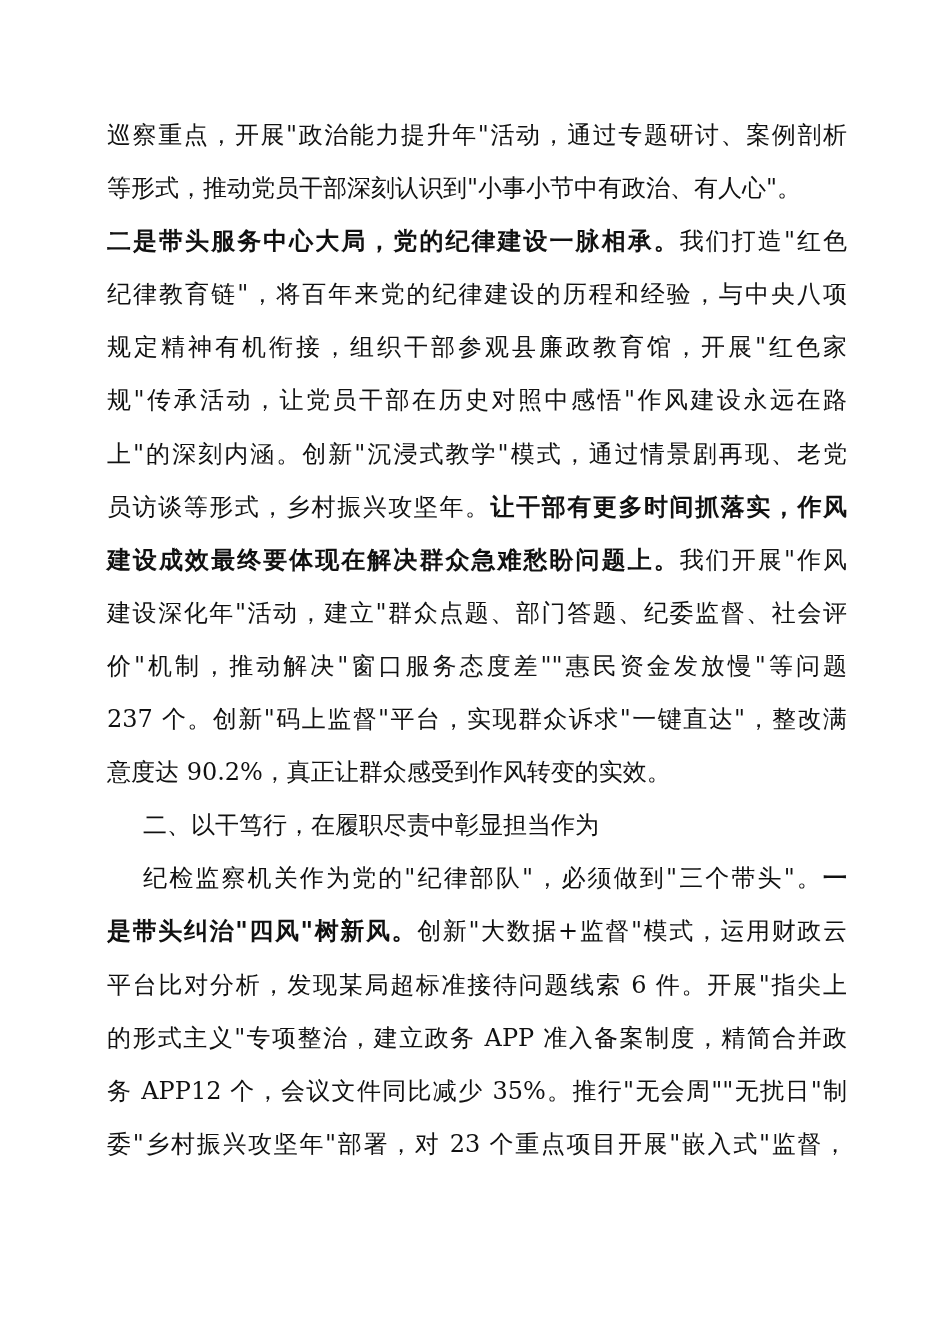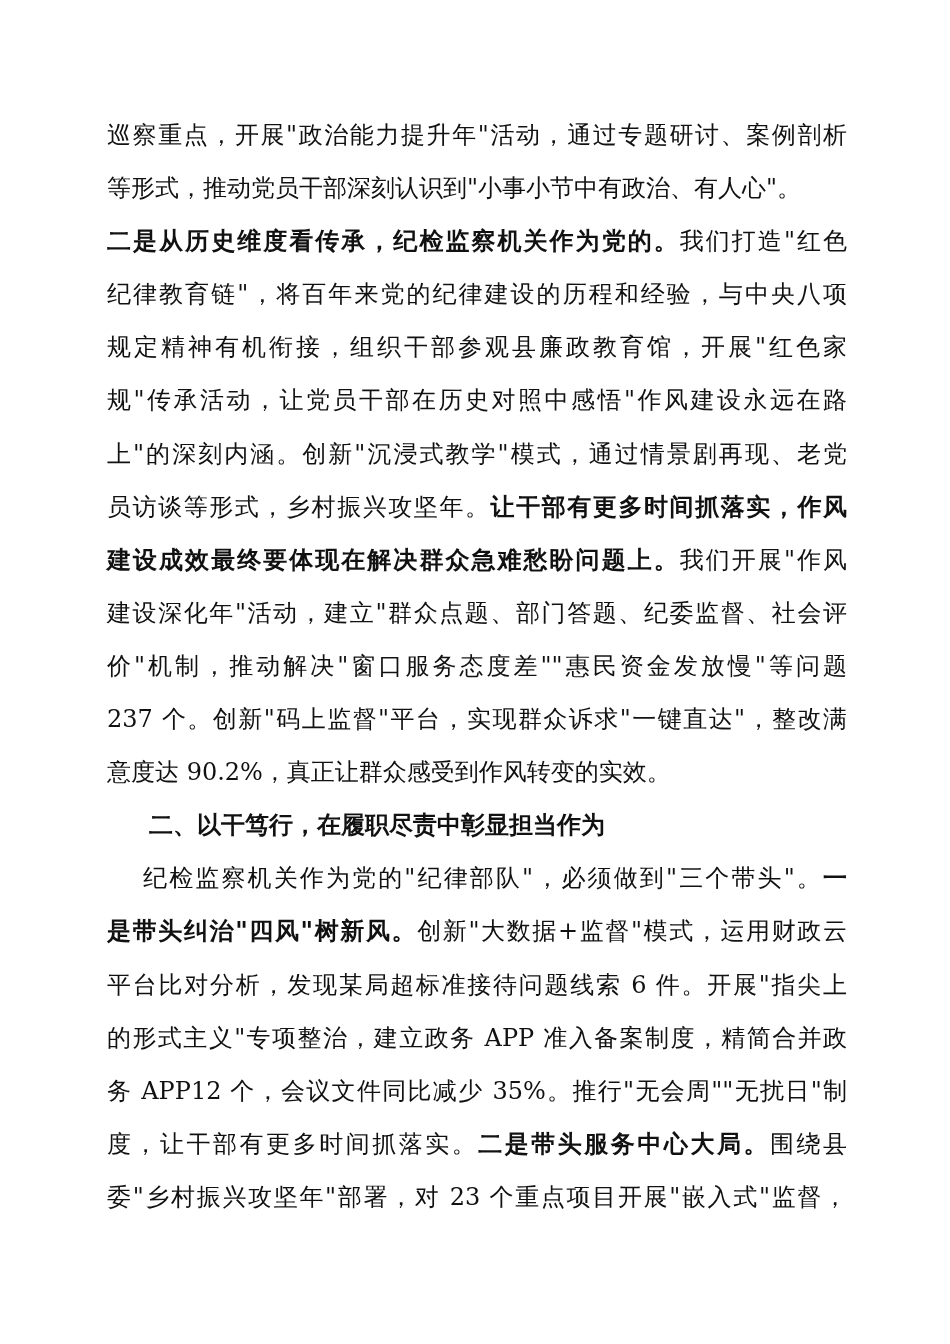--- a/index.html
+++ b/index.html
@@ -42,36 +42,35 @@
   }
   .line.indent {
     padding-left: 36px;
     box-sizing: border-box;
   }
   .b {
     font-weight: bold;
     font-family: "DejaVu Sans", "Liberation Sans", sans-serif;
   }
   .heading {
-    font-weight: bold;
+    font-weight: normal;
     font-family: "DejaVu Sans", "Liberation Sans", sans-serif;
-    margin-left: 6px;
   }
 </style>
 </head>
 <body>
 
 <div class="page">
   <div class="body-text">
 
     <div class="line"><span>巡察重点，开展"政治能力提升年"活动，通过专题研讨、案例剖析</span></div>
 
     <div class="line last"><span>等形式，推动党员干部深刻认识到"小事小节中有政治、有人心"。</span></div>
 
-    <div class="line"><span class="b">二是从历史维度看传承，纪检监察机关作为党的。</span><span>我们打造"红色</span></div>
+    <div class="line"><span class="b">二是带头服务中心大局，党的纪律建设一脉相承。</span><span>我们打造"红色</span></div>
 
     <div class="line"><span>纪律教育链"，将百年来党的纪律建设的历程和经验，与中央八项</span></div>
 
     <div class="line"><span>规定精神有机衔接，组织干部参观县廉政教育馆，开展"红色家</span></div>
 
     <div class="line"><span>规"传承活动，让党员干部在历史对照中感悟"作风建设永远在路</span></div>
 
     <div class="line"><span>上"的深刻内涵。创新"沉浸式教学"模式，通过情景剧再现、老党</span></div>
 
     <div class="line"><span>员访谈等形式，乡村振兴攻坚年。</span><span class="b">让干部有更多时间抓落实，作风</span></div>
@@ -91,18 +90,17 @@
     <div class="line indent"><span>纪检监察机关作为党的"纪律部队"，必须做到"三个带头"。</span><span class="b">一</span></div>
 
     <div class="line"><span class="b">是带头纠治"四风"树新风。</span><span>创新"大数据+监督"模式，运用财政云</span></div>
 
     <div class="line"><span>平台比对分析，发现某局超标准接待问题线索 6 件。开展"指尖上</span></div>
 
     <div class="line"><span>的形式主义"专项整治，建立政务 APP 准入备案制度，精简合并政</span></div>
 
     <div class="line"><span>务 APP12 个，会议文件同比减少 35%。推行"无会周""无扰日"制</span></div>
 
-    <div class="line"><span>度，让干部有更多时间抓落实。</span><span class="b">二是带头服务中心大局。</span><span>围绕县</span></div>
 
     <div class="line"><span>委"乡村振兴攻坚年"部署，对 23 个重点项目开展"嵌入式"监督，</span></div>
 
   </div>
 </div>
 
 </body></html>

